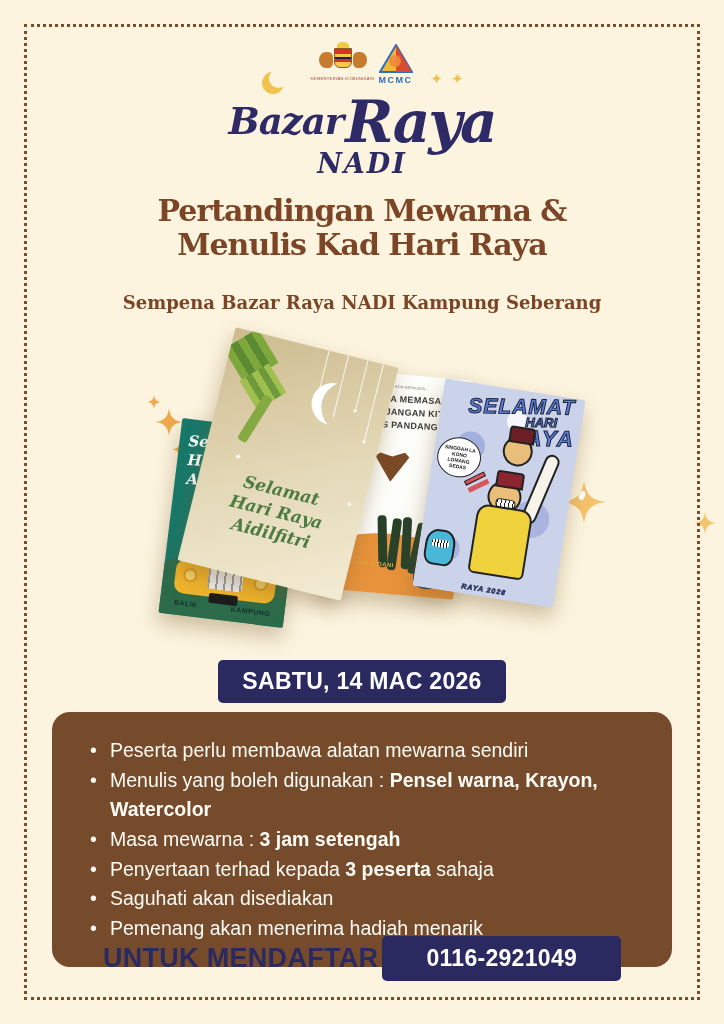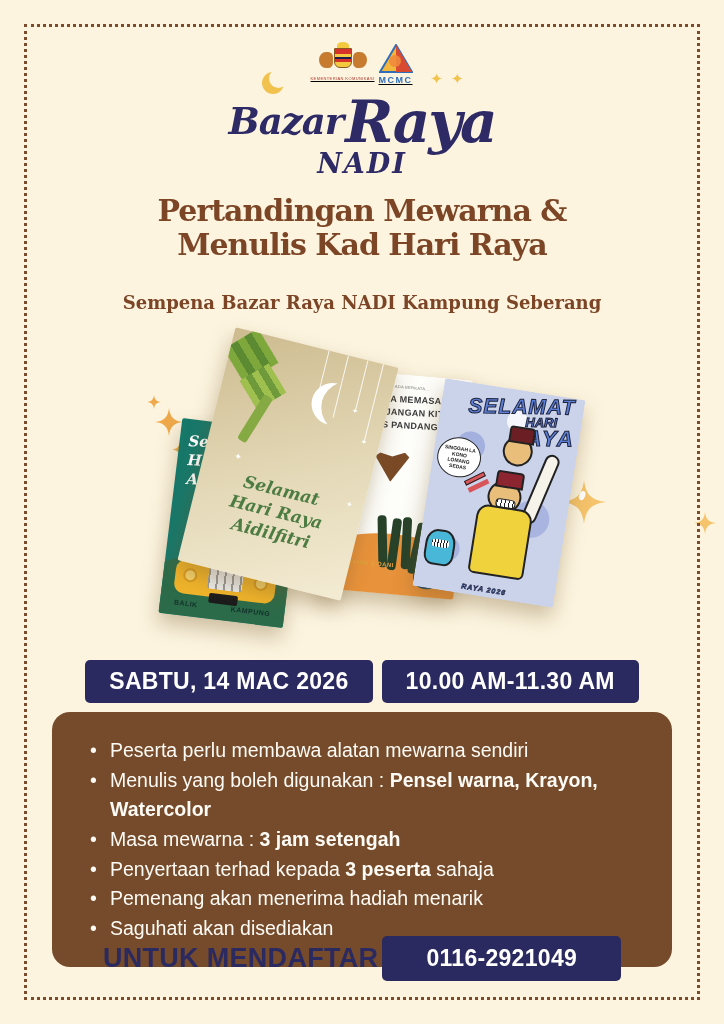--- a/index.html
+++ b/index.html
@@ -6,21 +6,21 @@
   body { background:#888; font-family:"Liberation Sans", sans-serif; }
   .poster{
     position:relative; width:724px; height:1024px; margin:0 auto;
     background:#FCF4DF; overflow:hidden;
   }
   .dotted-border{
     position:absolute; inset:24px; border:3px dotted #7B4B2C; pointer-events:none; z-index:30;
   }
 
   
-  .logos{ position:absolute; top:44px; left:0; width:100%; display:flex; justify-content:center; align-items:flex-start; gap:5px;text-decoration:underline; }
+  .logos{ position:absolute; top:44px; left:0; width:100%; display:flex; justify-content:center; align-items:flex-start; gap:5px; }
   .govt-logo{ width:62px; display:flex; flex-direction:column; align-items:center; }
   .govt-emblem{ position:relative; width:56px; height:30px; }
   .govt-shield{ position:absolute; left:19px; top:4px; width:18px; height:20px; border:1px solid #8a5a22;
     background:linear-gradient(#d8312a 0 28%, #f3c93f 28% 42%, #1d1d4f 42% 58%, #d8312a 58% 72%, #f3c93f 72%); border-radius:0 0 6px 6px;}
   .govt-crest{ position:absolute; left:22px; top:-2px; width:12px; height:7px; background:#f3c93f; border-radius:50% 50% 0 0;}
   .govt-tiger-l,.govt-tiger-r{ position:absolute; top:8px; width:14px; height:16px; background:#c77b2f; border-radius:60% 40% 40% 60%;}
   .govt-tiger-l{ left:4px; } .govt-tiger-r{ right:4px; transform:scaleX(-1);}
   .govt-caption{ margin-top:2px; font-size:4px; color:#b03a2e; letter-spacing:.4px; white-space:nowrap; }
   .mcmc-logo{ display:flex; flex-direction:column; align-items:center; }
   .mcmc-text{ font-size:9px; font-weight:bold; color:#2F6FB9; letter-spacing:1.5px; margin-top:1px; }
@@ -291,31 +291,30 @@
     </div>
     <div class="sparkle" style="left:694px; top:172px; color:#F5C36B;">
       <svg width="22" height="22" viewBox="0 0 24 24">
           <path fill="currentColor" d="M12 0C13 8 16 11 24 12 16 13 13 16 12 24 11 16 8 13 0 12 8 11 11 8 12 0Z"></path>
         </svg>
     </div>
   </div>
 
   <div class="schedule">
     <div class="badge">SABTU, 14 MAC 2026</div>
-    <div class="badge">10.00 AM-11.30 AM</div>
   </div>
 
   <div class="details-box">
     <ul>
         <li><span>Peserta perlu membawa alatan mewarna sendiri</span></li>
         <li><span>Menulis yang boleh digunakan : </span><span style="font-weight: 700;">Pensel warna, Krayon, Watercolor</span></li>
         <li><span>Masa mewarna : </span><span style="font-weight: 700;">3 jam setengah</span></li>
         <li><span>Penyertaan terhad kepada </span><span style="font-weight: 700;">3 peserta</span><span> sahaja</span></li>
+        <li><span>Saguhati akan disediakan</span></li>
         <li><span>Pemenang akan menerima hadiah menarik</span></li>
-        <li><span>Saguhati akan disediakan</span></li>
       </ul>
   </div>
 
   <div class="register">
     <span class="reg-label">UNTUK MENDAFTAR</span>
     <span class="badge phone">0116-2921049</span>
   </div>
 </div>
 
 </body></html>

